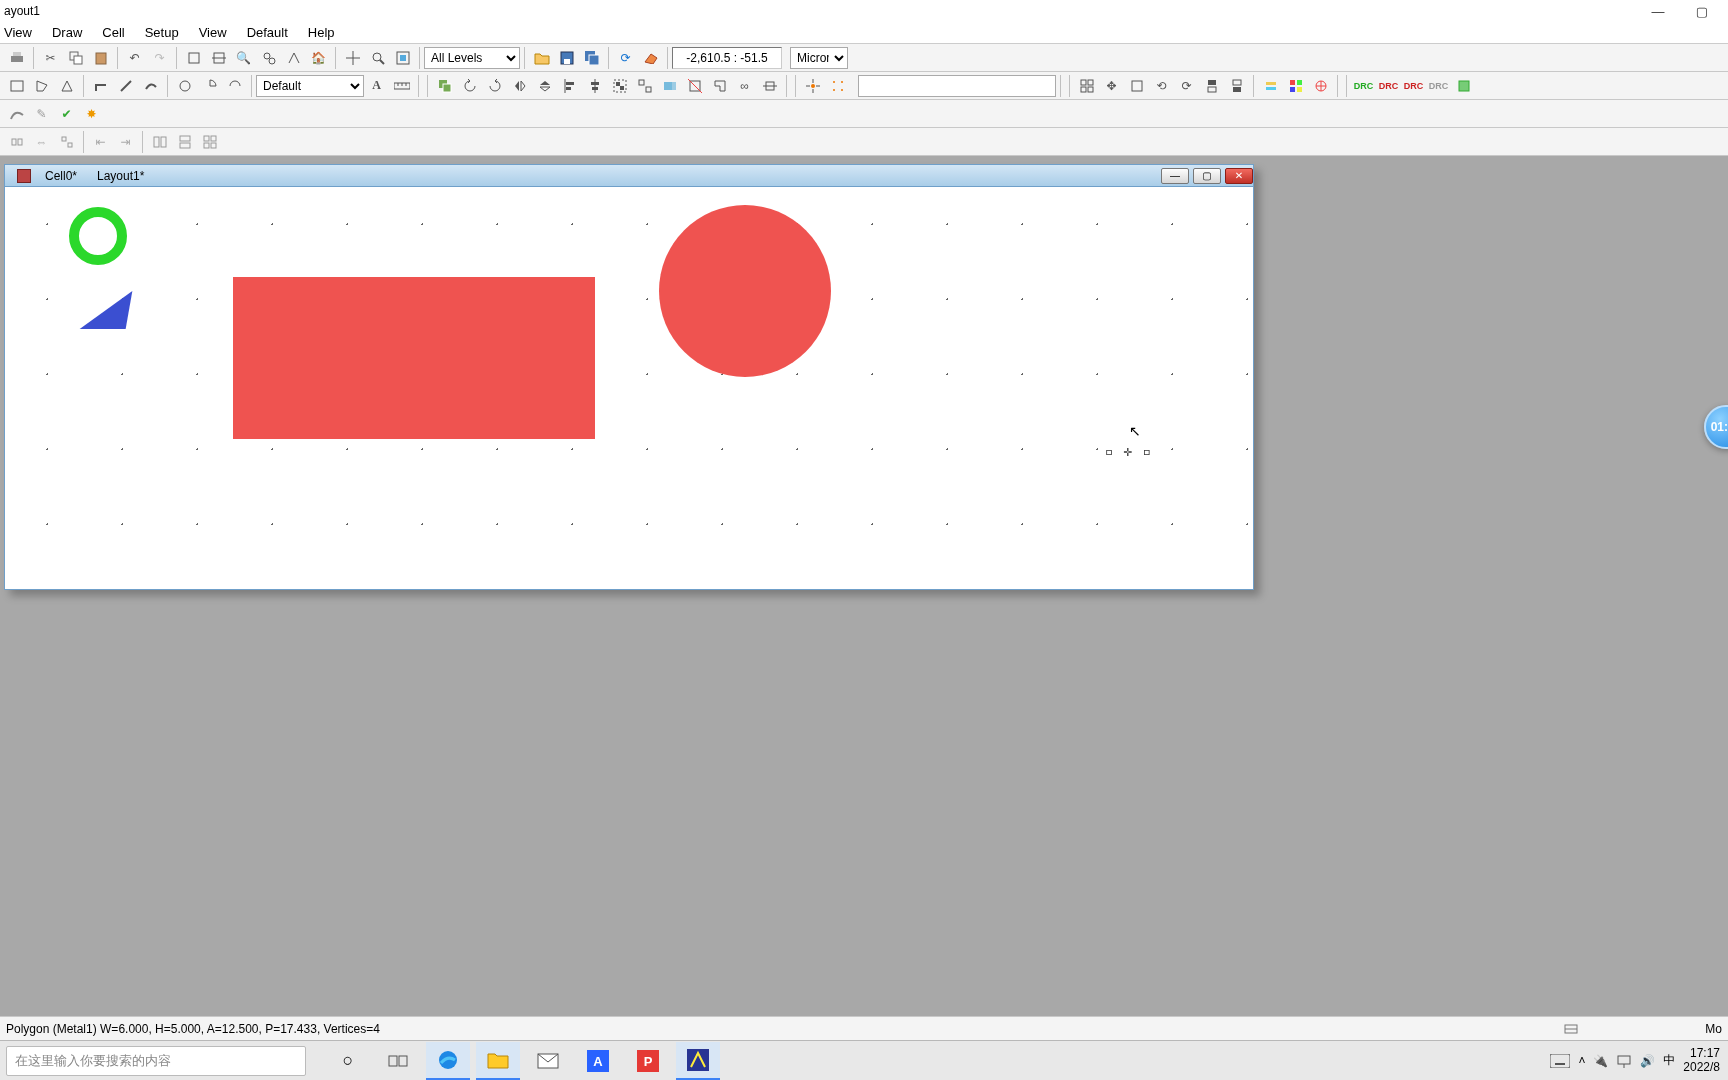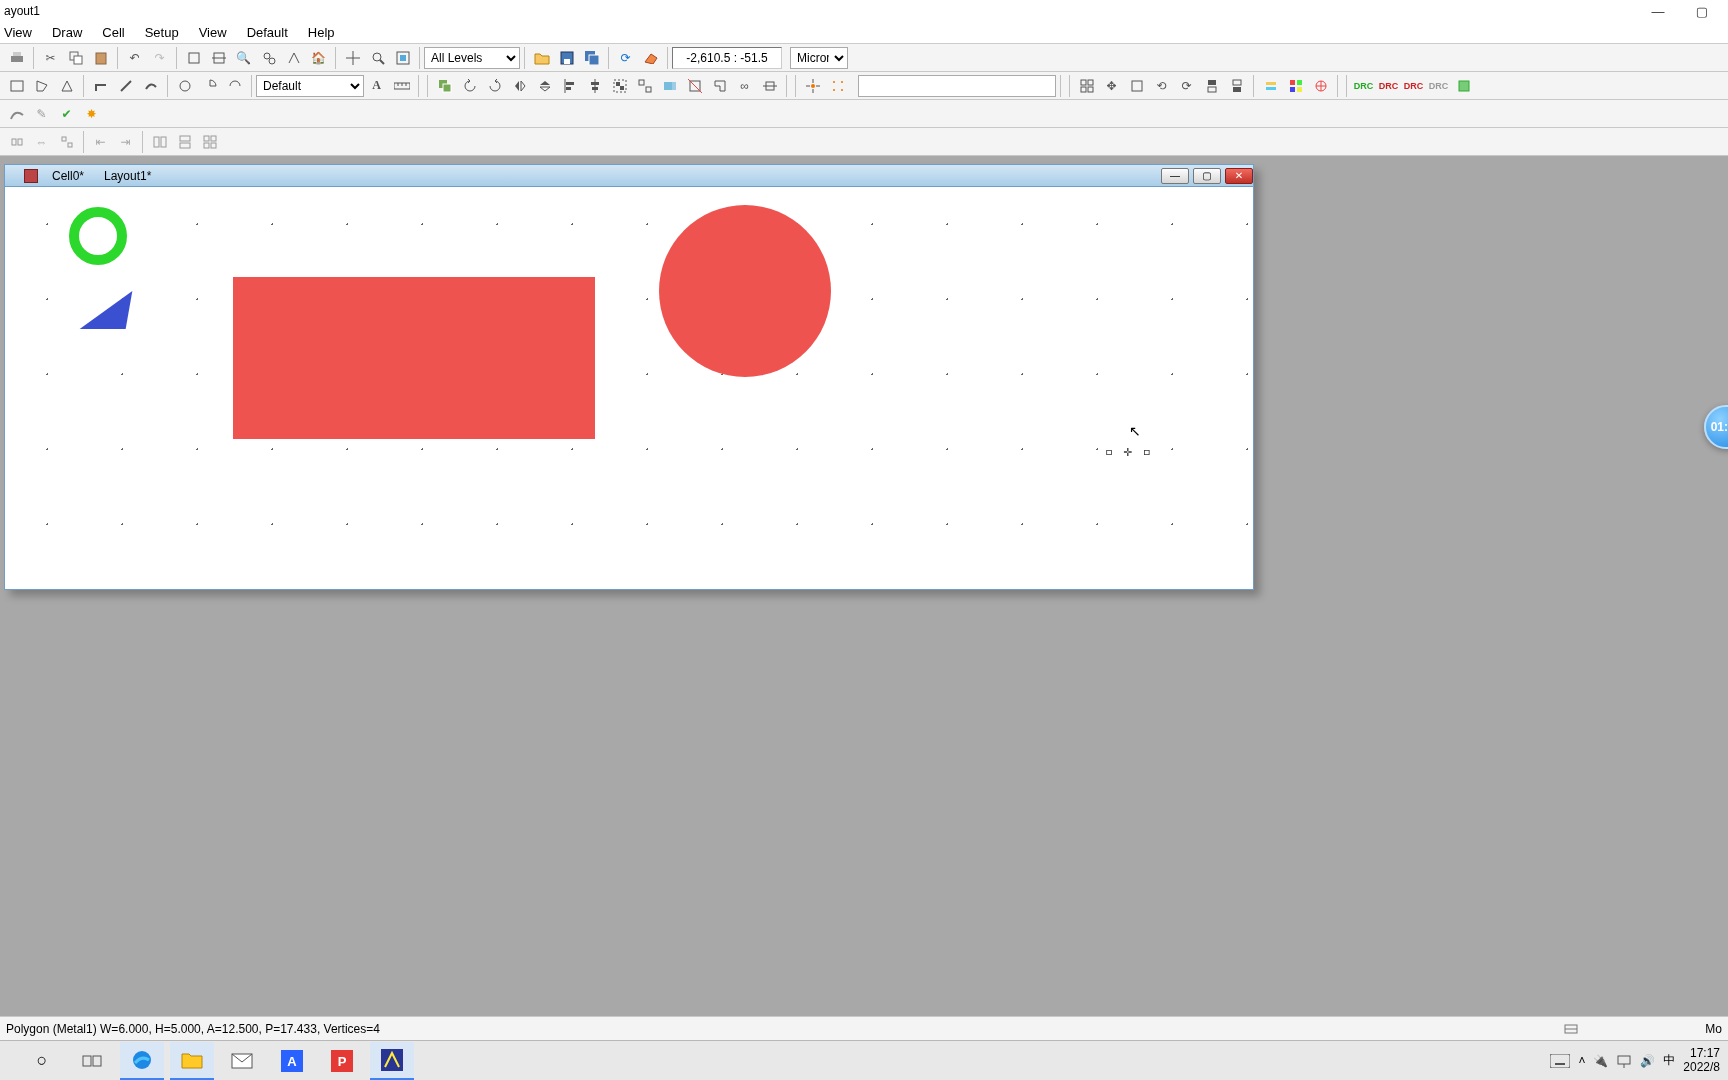--- a/index.html
+++ b/index.html
@@ -19,21 +19,21 @@
 .tb-input { height: 22px; font-size: 12px; border: 1px solid #aaa; background: #fff; padding: 0 4px; }
 
 .toolbar-row1 { }
 .toolbar-row2 { }
 .toolbar-row3 { }
 .toolbar-row4 { }
 
 .workspace { position: relative; background: #a8a8a8; height: calc(1080px - 22px - 22px - 28px - 28px - 28px - 28px - 24px - 40px); }
 
 .doc-window { position: absolute; left: 4px; top: 8px; width: 1250px; height: 426px; background: #fff; border: 1px solid #6f9fc9; box-shadow: 6px 6px 8px rgba(0,0,0,.25); }
-.doc-titlebar { height: 22px; background: linear-gradient(#d3e6f5,#a9cde8); display: flex; align-items: center; font-size: 12px; padding-left: 19px; border-bottom: 1px solid #6f9fc9; }
+.doc-titlebar { height: 22px; background: linear-gradient(#d3e6f5,#a9cde8); display: flex; align-items: center; font-size: 12px; padding-left: 12px; border-bottom: 1px solid #6f9fc9; }
 .doc-titlebar .doc-btns { margin-left: auto; display: flex; }
 .doc-titlebar .doc-btn { width: 28px; height: 16px; margin-left: 4px; border: 1px solid #777; background: linear-gradient(#fdfdfd,#d7d7d7); font-size: 10px; display: flex; align-items: center; justify-content: center; border-radius: 2px; }
 .doc-titlebar .doc-btn.close { background: linear-gradient(#f26a5f,#c03027); color: #fff; border-color: #8a1f18; }
 .doc-titlebar .doc-icon { width: 14px; height: 14px; margin-right: 4px; background:#b44; border:1px solid #722; }
 .doc-titlebar .tab { padding: 0 10px; }
 .doc-titlebar .tab.active { font-weight: 500; }
 
 .canvas { position: relative; width: 100%; height: calc(100% - 22px); background: #fff; background-image: radial-gradient(circle, #666 1px, transparent 1px); background-size: 75px 75px; background-position: 80px 0px; }
 
 .shape-ring { position: absolute; left: 64px; top: 20px; width: 58px; height: 58px; border: 10px solid #2bd82b; border-radius: 50%; }
@@ -494,20 +494,23 @@
           <rect x="2" y="4" width="12" height="8" fill="none" stroke="#777"></rect>
           <line x1="2" y1="8" x2="14" y2="8" stroke="#777"></line>
         </svg>
       </span>
     <span style="width:110px"></span>
     <span>Mo</span>
   </span>
 </div>
 
 <div class="taskbar">
+  <div class="search-box">
+    <span>在这里输入你要搜索的内容</span>
+  </div>
   <div class="task-icons">
     <div class="task-btn">○</div>
     <div class="task-btn">
         <svg width="20" height="16">
           <rect x="1" y="3" width="8" height="10" fill="none" stroke="#555"></rect>
           <rect x="11" y="3" width="8" height="10" fill="none" stroke="#555"></rect>
         </svg>
       </div>
     <div class="task-btn active">
         <svg width="22" height="22">

